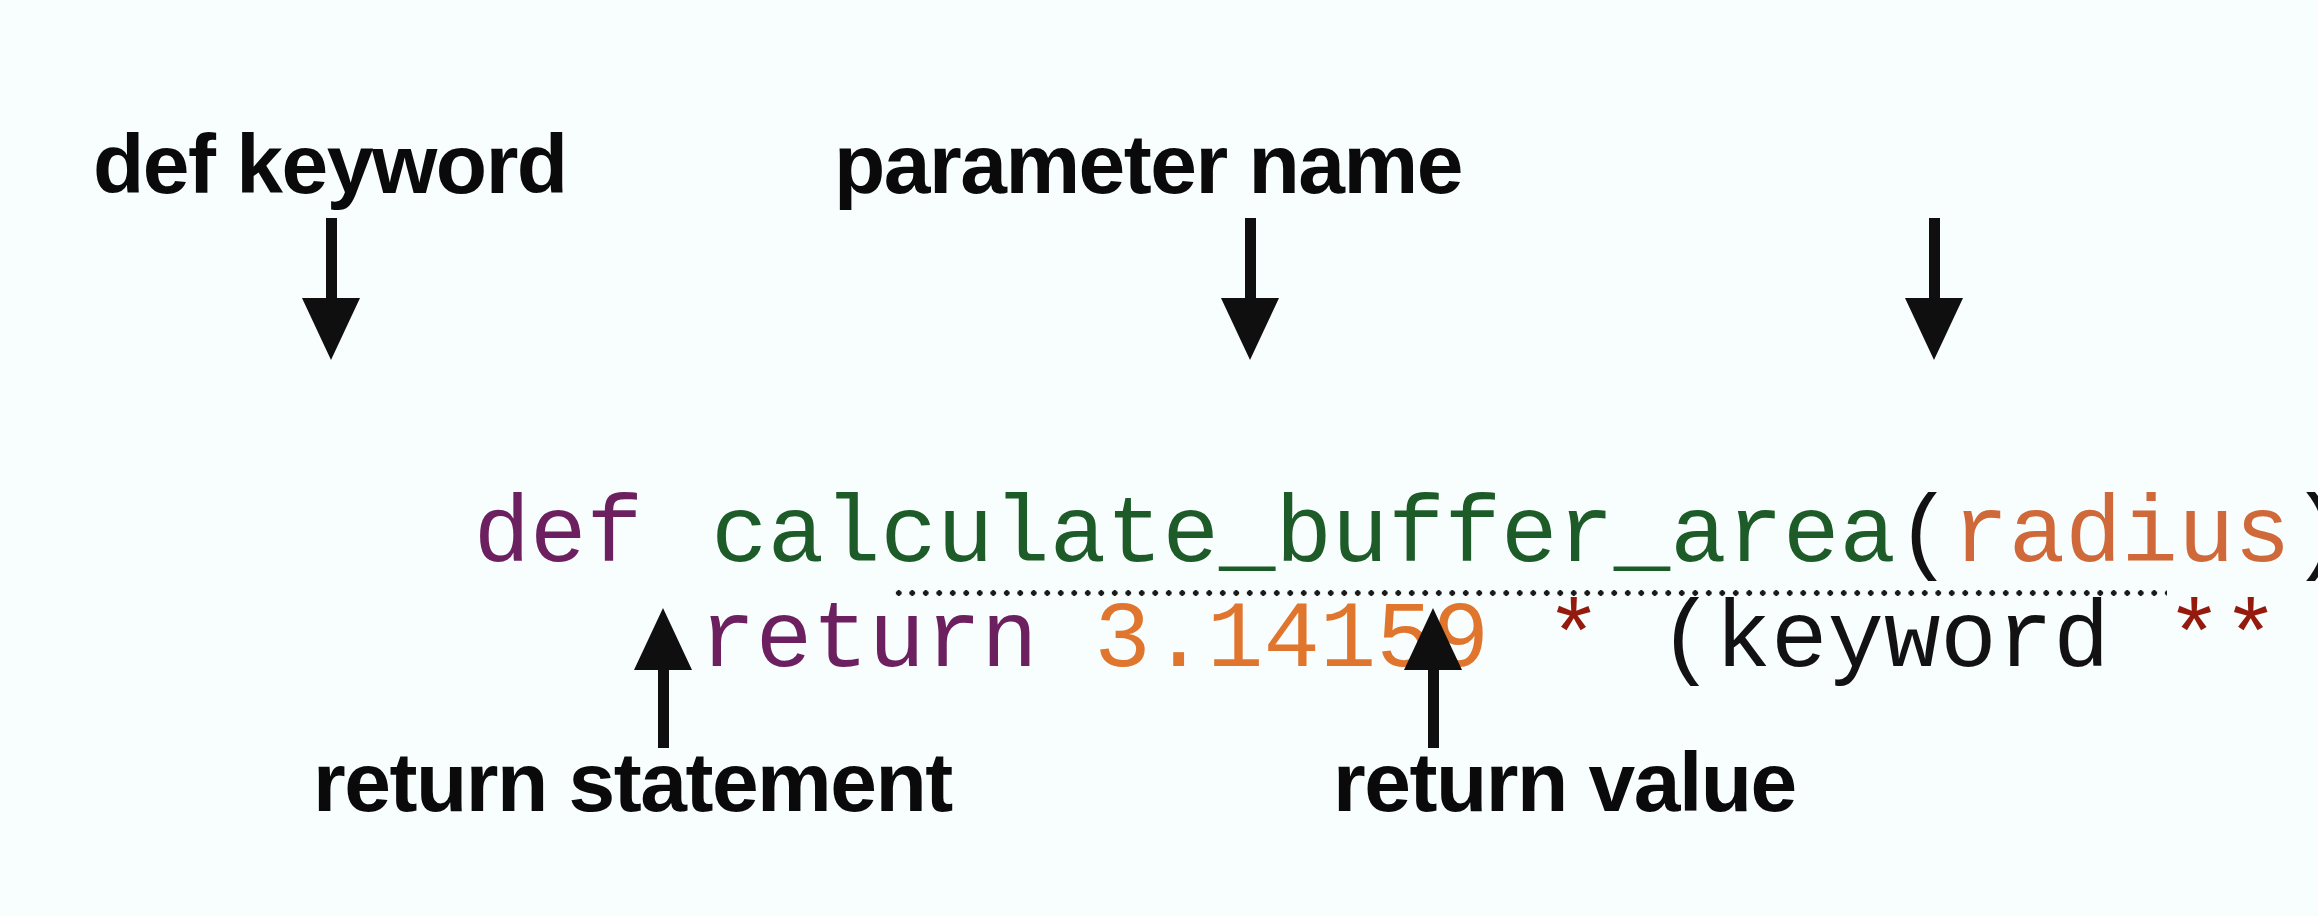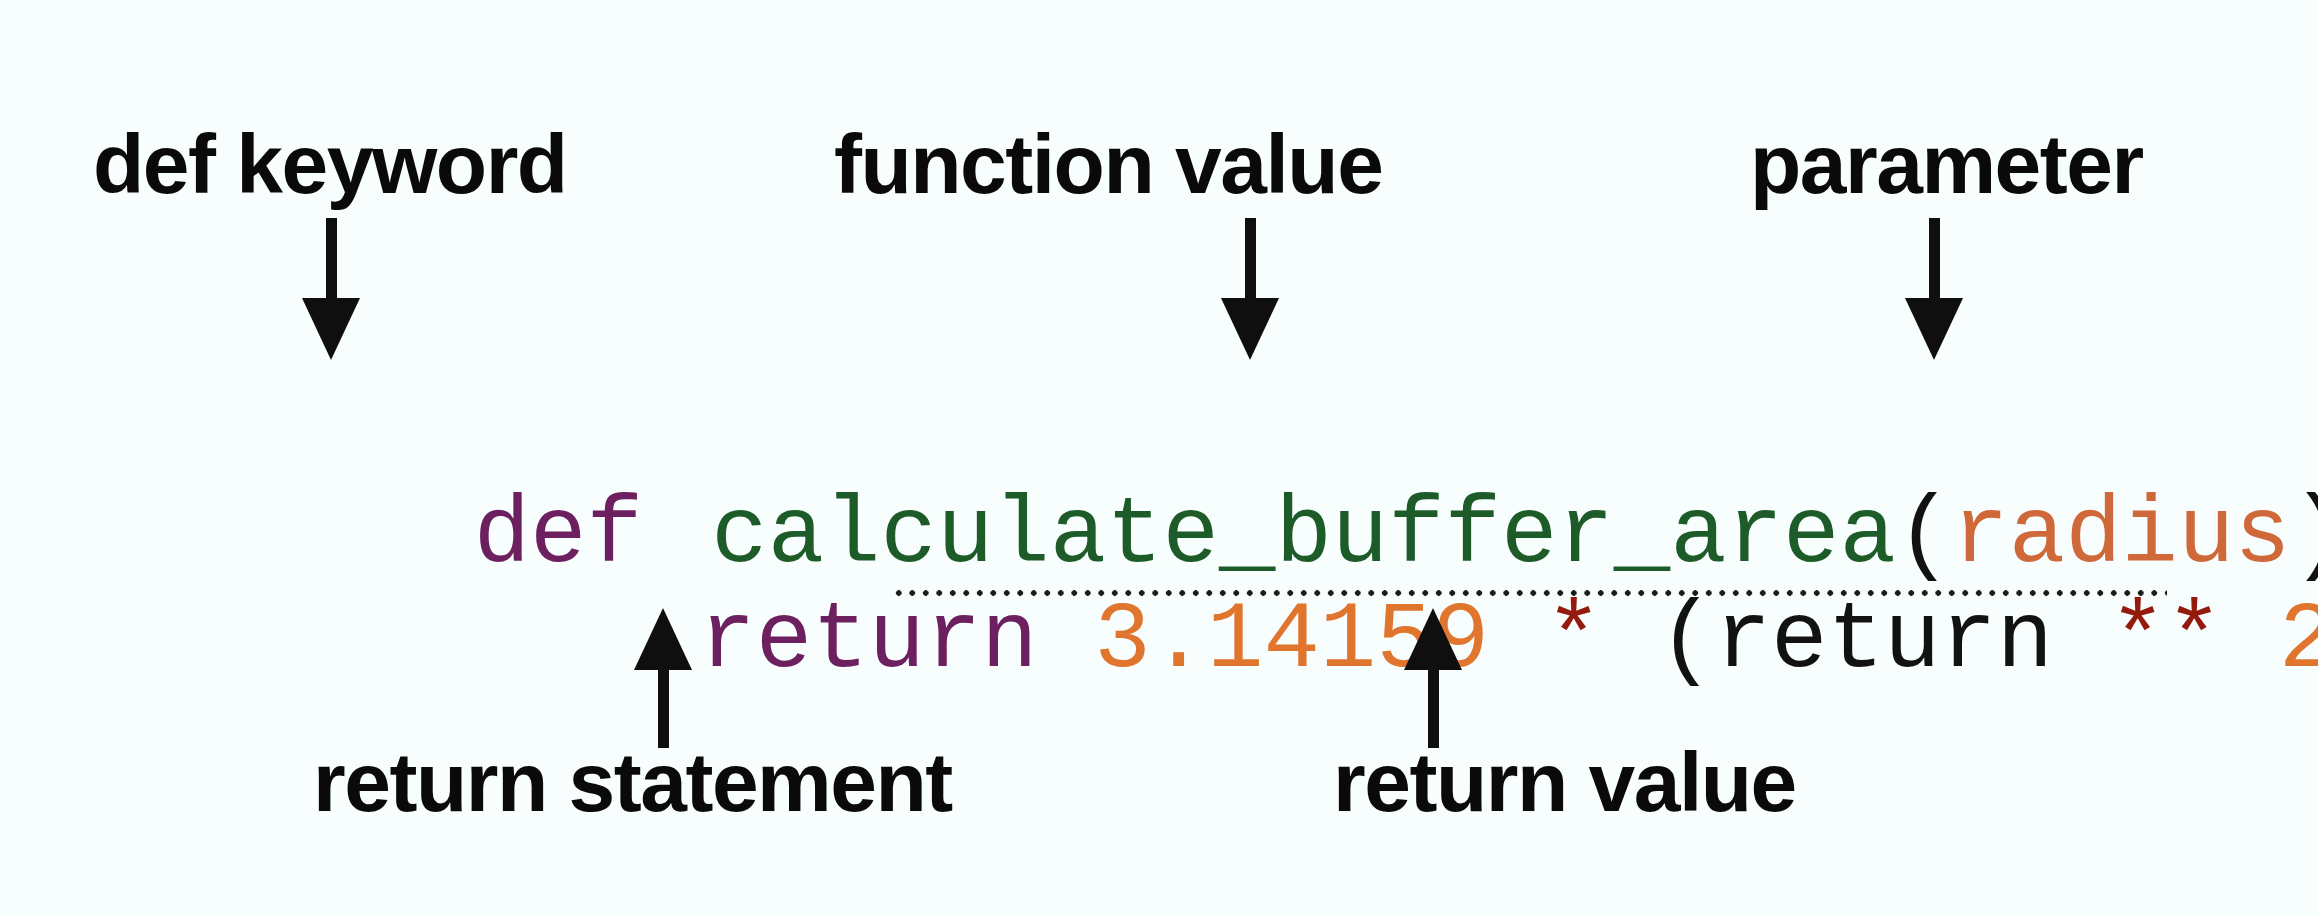--- a/index.html
+++ b/index.html
@@ -92,42 +92,41 @@
 
   #label-return-statement { left: 313px;  top: 740px; }
   #label-return-value     { left: 1333px; top: 740px; }
 </style>
 </head>
 <body>
 
 <div class="canvas">
 
   <div class="anno-label" id="label-def-keyword">def keyword</div>
-  <div class="anno-label" id="label-function-name">function value</div>
-  <div class="anno-label" id="label-parameter">parameter</div>
+  <div class="anno-label" id="label-function-name">parameter name</div>
 
   <div class="arrow down" id="arrow-def-keyword">
     <div class="stem"></div>
     <div class="head"></div>
   </div>
   <div class="arrow down" id="arrow-function-name">
     <div class="stem"></div>
     <div class="head"></div>
   </div>
   <div class="arrow down" id="arrow-parameter">
     <div class="stem"></div>
     <div class="head"></div>
   </div>
 
   <div class="code-line" id="code-line-1">
     <span class="tok-kw">def</span><span class="tok-plain"> </span><span class="tok-fn">calculate_buffer_area</span><span class="tok-plain">(</span><span class="tok-param">radius</span><span class="tok-plain">):</span>
   </div>
 
   <div class="code-line" id="code-line-2">
-    <span class="tok-plain">    </span><span class="tok-kw">return</span><span class="tok-plain"> </span><span class="tok-num">3.14159</span><span class="tok-plain"> </span><span class="tok-op">*</span><span class="tok-plain"> (return </span><span class="tok-op">**</span><span class="tok-plain"> </span><span class="tok-num">2</span>
+    <span class="tok-plain">    </span><span class="tok-kw">return</span><span class="tok-plain"> </span><span class="tok-num">3.14159</span><span class="tok-plain"> </span><span class="tok-op">*</span><span class="tok-plain"> (keyword </span><span class="tok-op">**</span><span class="tok-plain"> </span><span class="tok-num">2</span>
   </div>
 
   <div class="dotted-underline" id="underline-return-value"></div>
 
   <div class="arrow up" id="arrow-return-statement">
     <div class="head"></div>
     <div class="stem"></div>
   </div>
   <div class="arrow up" id="arrow-return-value">
     <div class="head"></div>

